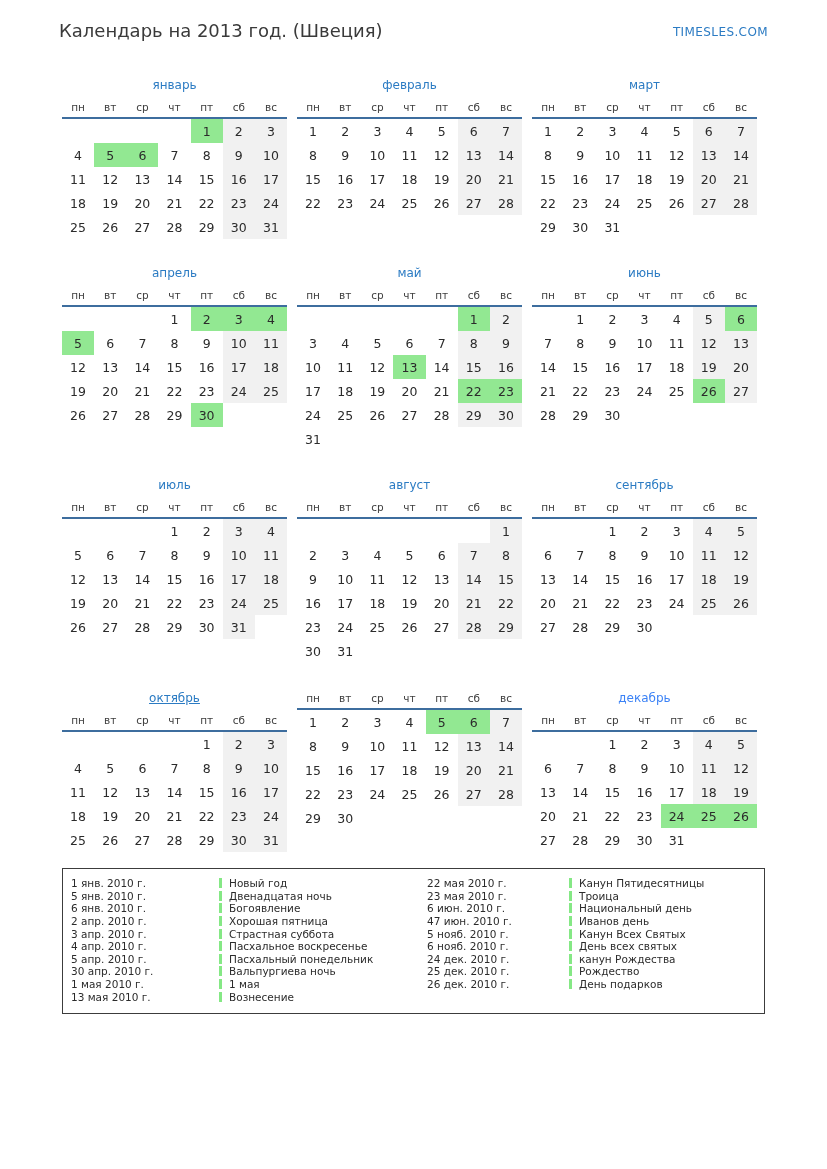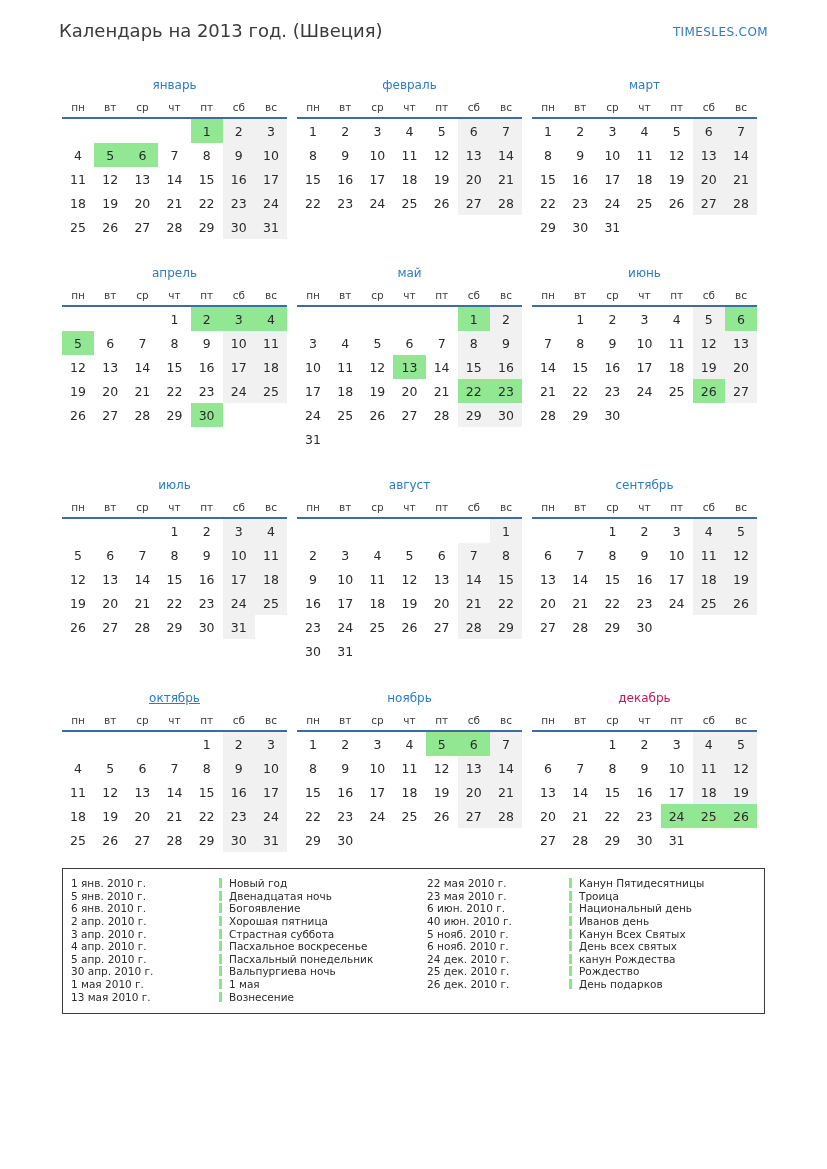--- a/index.html
+++ b/index.html
@@ -701,21 +701,20 @@
             <td>27</td>
             <td>28</td>
             <td>29</td>
             <td class="we" style="background: rgb(241, 241, 241);">30</td>
             <td class="we" style="background: rgb(241, 241, 241);">31</td>
           </tr>
         </tbody>
       </table>
     </div>
     <div class="month">
-      <div class="mtitle" style="color: rgb(43, 123, 195);">ноябрь</div>
       <table>
         <thead>
           <tr>
             <th style="border-bottom-color: rgb(61, 109, 158);">пн</th>
             <th style="border-bottom-color: rgb(61, 109, 158);">вт</th>
             <th style="border-bottom-color: rgb(61, 109, 158);">ср</th>
             <th style="border-bottom-color: rgb(61, 109, 158);">чт</th>
             <th style="border-bottom-color: rgb(61, 109, 158);">пт</th>
             <th style="border-bottom-color: rgb(61, 109, 158);">сб</th>
             <th style="border-bottom-color: rgb(61, 109, 158);">вс</th>
@@ -764,21 +763,21 @@
             <td></td>
             <td></td>
             <td></td>
             <td></td>
             <td></td>
           </tr>
         </tbody>
       </table>
     </div>
     <div class="month">
-      <div class="mtitle" style="color: #be185d;">декабрь</div>
+      <div class="mtitle" style="color: #3b82f6;">декабрь</div>
       <table>
         <thead>
           <tr>
             <th style="border-bottom-color: rgb(61, 109, 158);">пн</th>
             <th style="border-bottom-color: rgb(61, 109, 158);">вт</th>
             <th style="border-bottom-color: rgb(61, 109, 158);">ср</th>
             <th style="border-bottom-color: rgb(61, 109, 158);">чт</th>
             <th style="border-bottom-color: rgb(61, 109, 158);">пт</th>
             <th style="border-bottom-color: rgb(61, 109, 158);">сб</th>
             <th style="border-bottom-color: rgb(61, 109, 158);">вс</th>
@@ -885,21 +884,21 @@
       </div>
       <div class="lrow">
         <span class="ldate">23 мая 2010 г.</span>
         <span class="lname"><span class="bar" style="background: rgb(133, 232, 133);"></span>Троица</span>
       </div>
       <div class="lrow">
         <span class="ldate">6 июн. 2010 г.</span>
         <span class="lname"><span class="bar" style="background: rgb(133, 232, 133);"></span>Национальный день</span>
       </div>
       <div class="lrow">
-        <span class="ldate">40 июн. 2010 г.</span>
+        <span class="ldate">47 июн. 2010 г.</span>
         <span class="lname"><span class="bar" style="background: rgb(133, 232, 133);"></span>Иванов день</span>
       </div>
       <div class="lrow">
         <span class="ldate">5 нояб. 2010 г.</span>
         <span class="lname"><span class="bar" style="background: rgb(133, 232, 133);"></span>Канун Всех Святых</span>
       </div>
       <div class="lrow">
         <span class="ldate">6 нояб. 2010 г.</span>
         <span class="lname"><span class="bar" style="background: rgb(133, 232, 133);"></span>День всех святых</span>
       </div>

